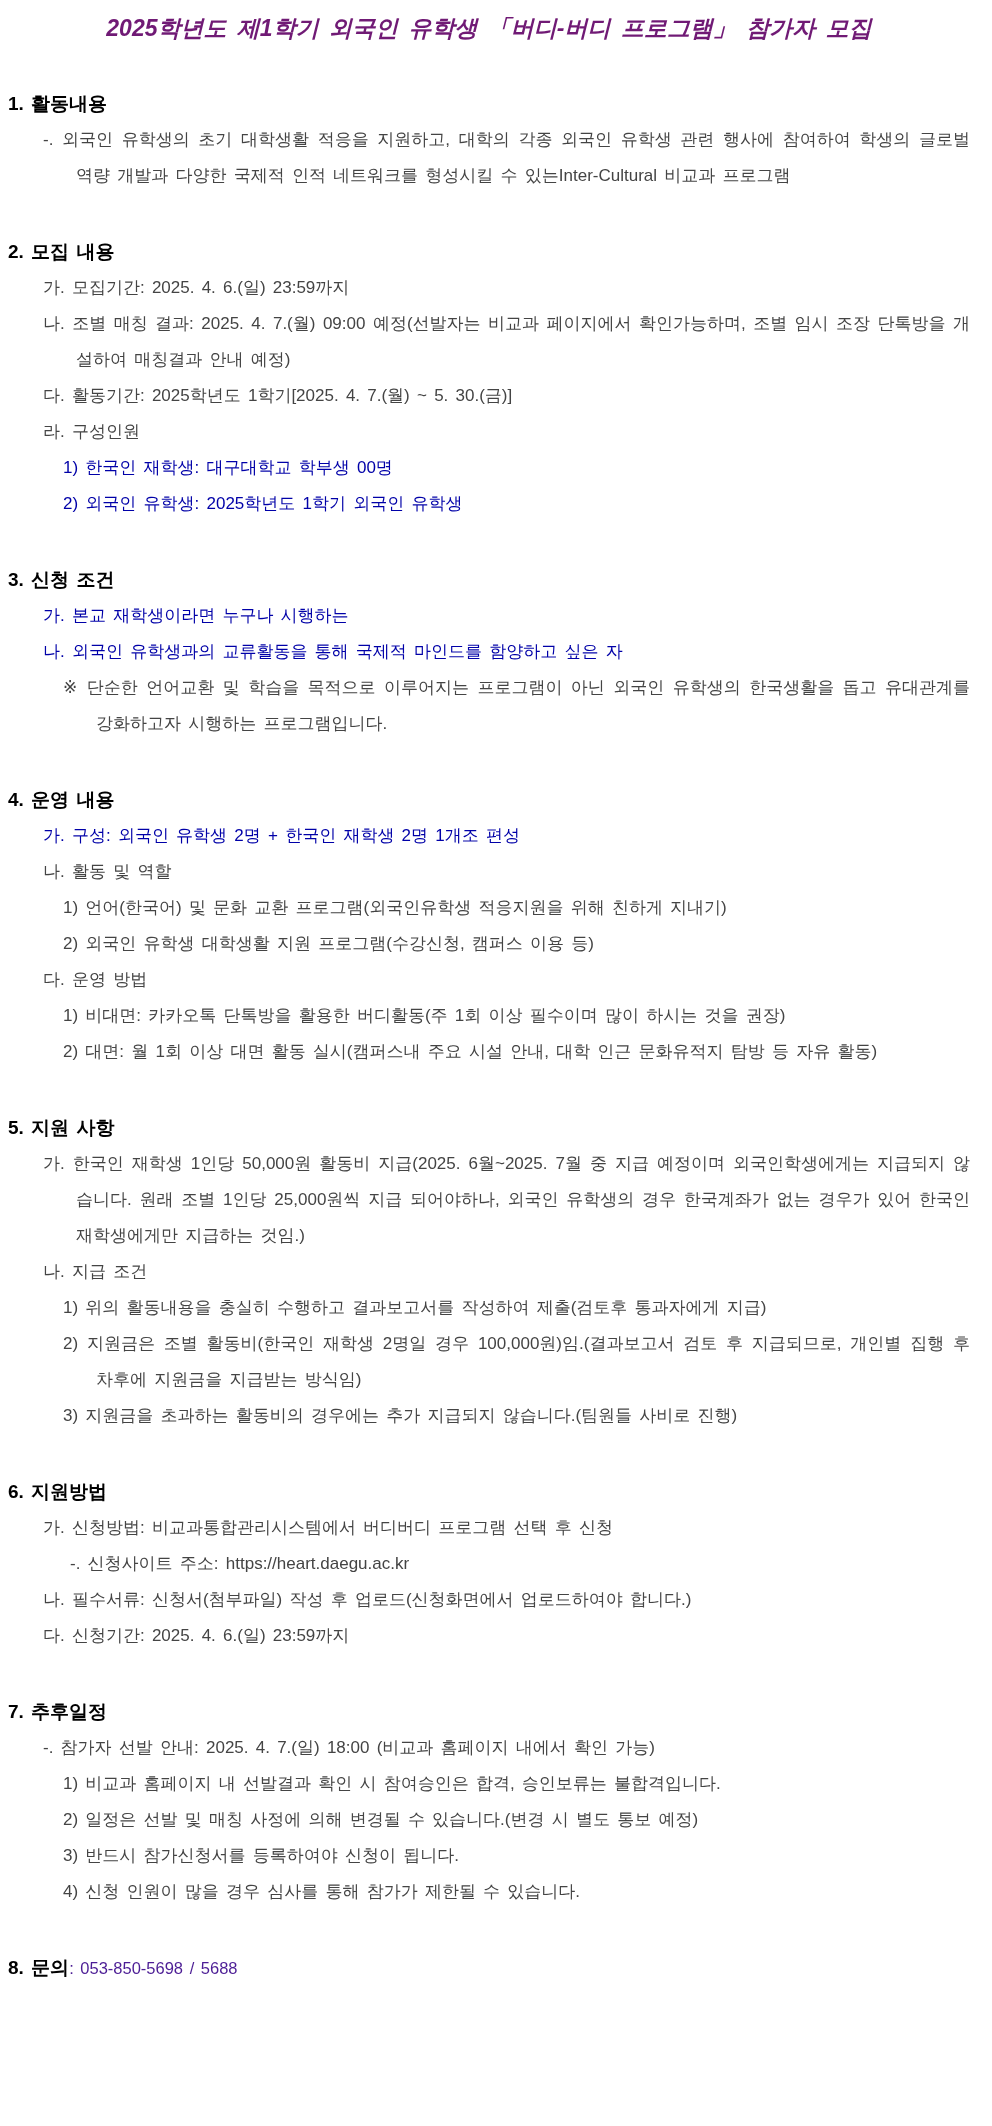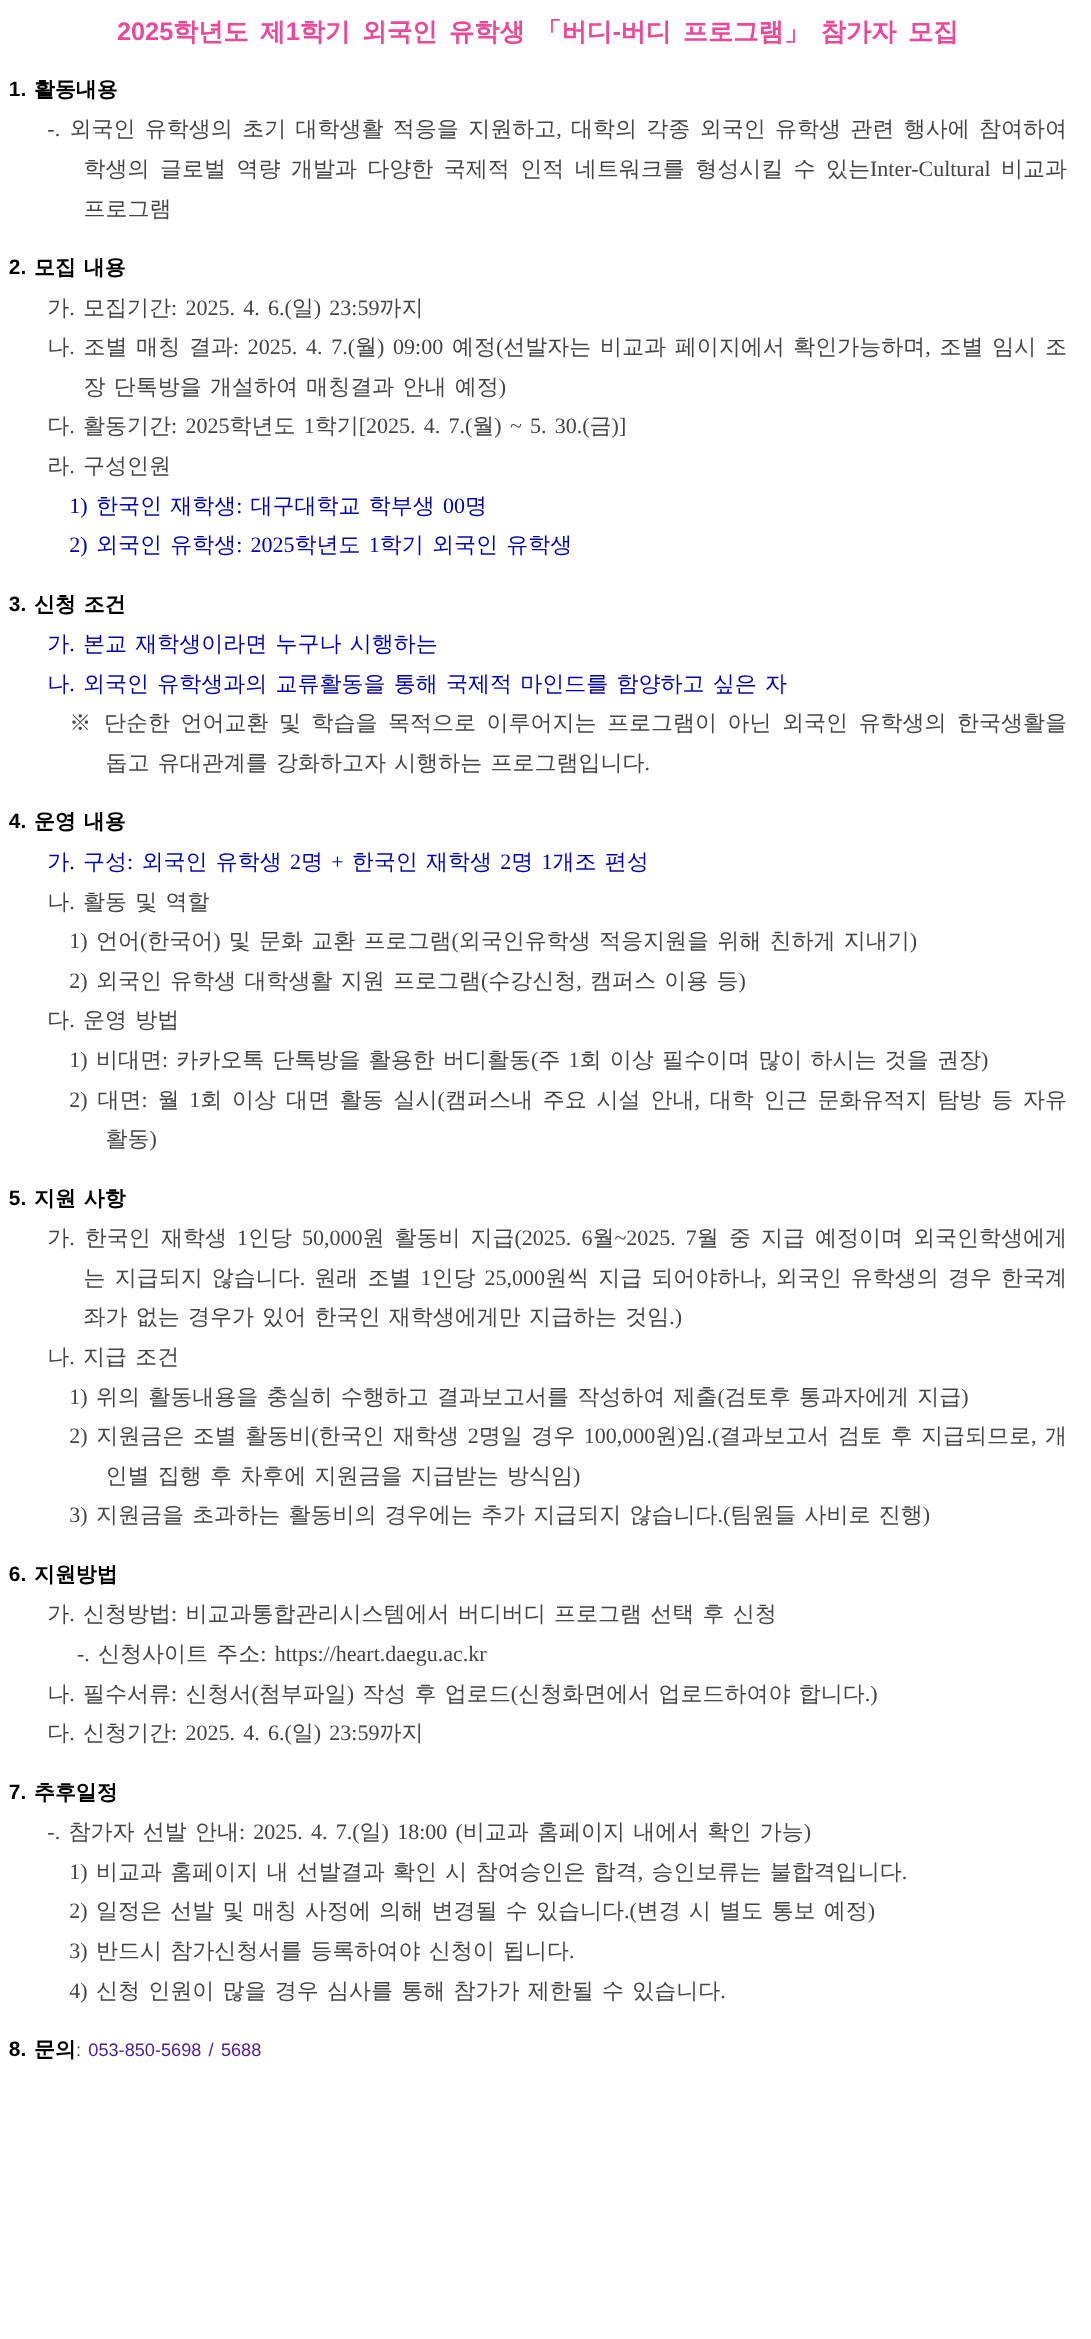--- a/index.html
+++ b/index.html
@@ -5,45 +5,45 @@
   html, body { margin: 0; padding: 0; background: #ffffff; }
   body {
     width: 992px;
     font-family: "Liberation Sans", "DejaVu Sans", sans-serif;
     color: #444444;
   }
   .doc { padding: 8px 22px 60px 8px; }
   .title {
     font-size: 23px;
     font-weight: bold;
-    color: #ec4899;
+    color: #701a75;
     text-align: center;
     line-height: 36px;
     word-spacing: 4px;
     margin: 2px 0 12px 0;
+    font-style: italic;
   }
-  .section { margin-top: 18px; }
+  .section { margin-top: 40px; }
   .sec-head {
     font-size: 19px;
     font-weight: bold;
     color: #000000;
     line-height: 36px;
     word-spacing: 2px;
   }
   .sec-head .head-inline {
     font-weight: normal;
     font-size: 16.5px;
     color: #4c1d95;
   }
   .line {
-    font-size: 20px;
+    font-size: 17px;
     line-height: 36px;
     text-align: justify;
     word-spacing: 2.5px;
-    font-family: Liberation Serif, serif;
   }
   .l1 { padding-left: 68px; text-indent: -33px; }
   .l2 { padding-left: 88px; text-indent: -33px; }
   .l3 { padding-left: 96px; text-indent: -34px; }
   .c-body { color: #444444; }
   .c-highlight { color: #0000A8; }
 </style>
 </head>
 <body>
 

